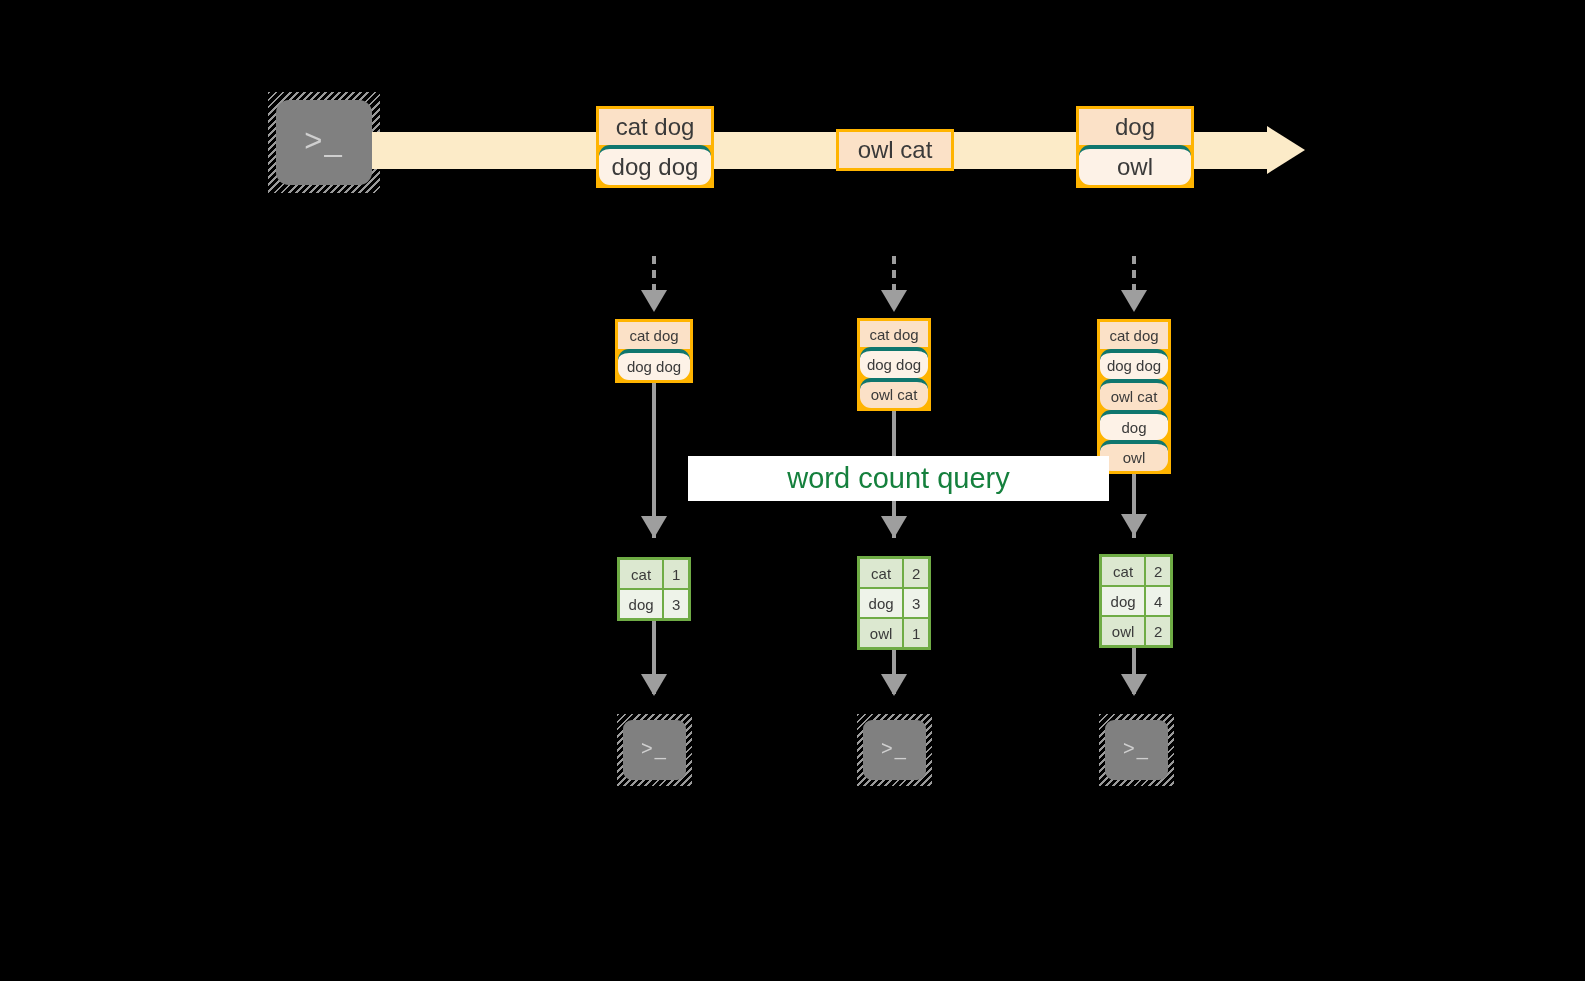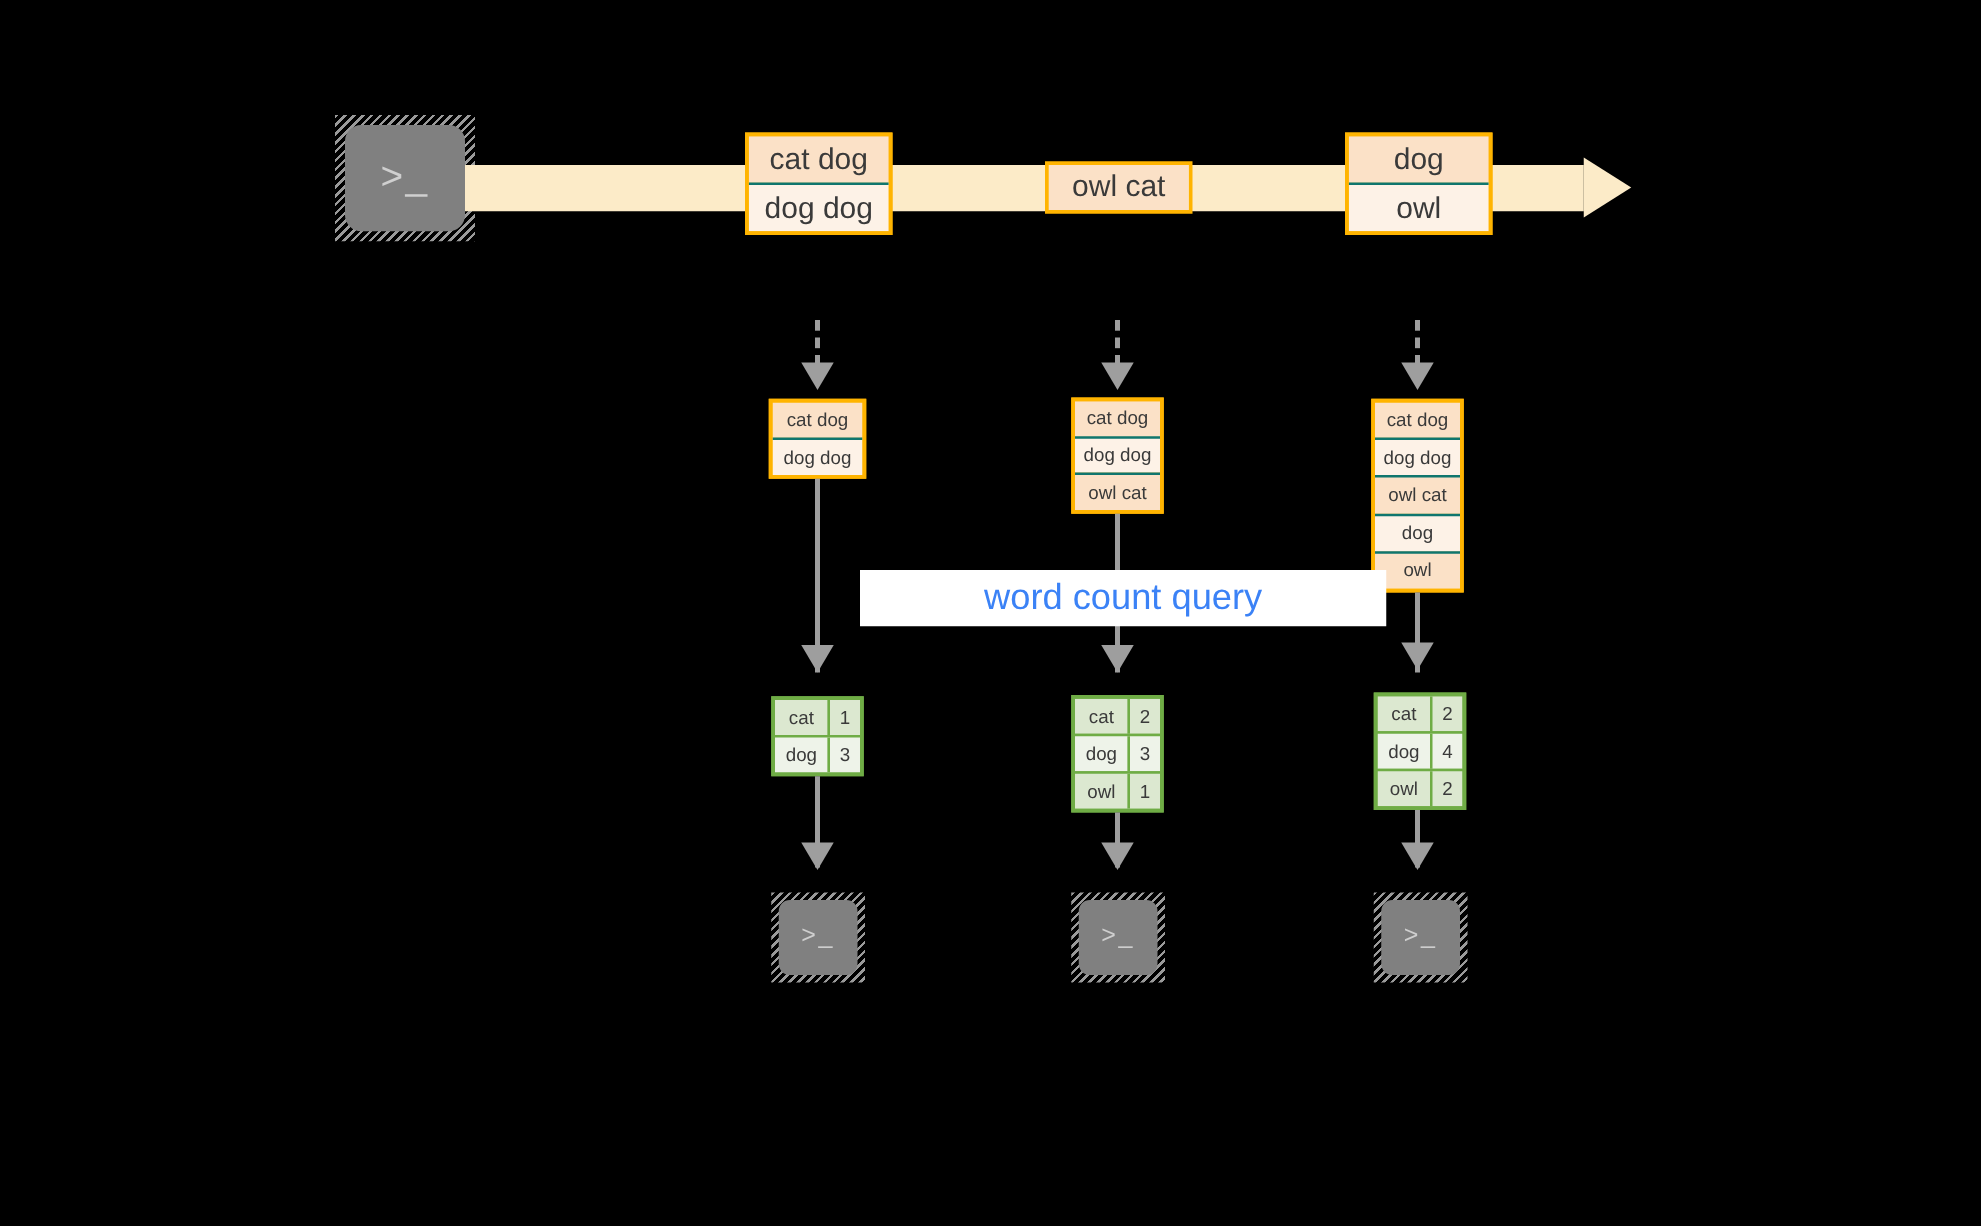--- a/index.html
+++ b/index.html
@@ -81,21 +81,21 @@
     flex: 1 1 0;
     display: flex;
     align-items: center;
     justify-content: center;
     box-sizing: border-box;
     white-space: nowrap;
     line-height: 1;
   }
   .obox .row.dark  { background: #FBE1C7; }
   .obox .row.light { background: #FDF2E7; }
-  .obox .row + .row { border-top: 2px solid #0f766e; }
+  .obox .row + .row { border-top: 4px solid #0f766e; border-radius: 11px; }
 
   
   .gbox {
     position: absolute;
     box-sizing: border-box;
     border: 3px solid #6FAC45;
     background: #6FAC45;
     display: flex;
     flex-direction: column;
     overflow: hidden;
@@ -140,21 +140,21 @@
     border-top: 22px solid #9E9E9E;
   }
 
   
   .label-band {
     position: absolute;
     background: #FFFFFF;
     display: flex;
     align-items: center;
     justify-content: center;
-    color: #3b82f6;
+    color: #15803d;
     white-space: nowrap;
   }
 </style>
 </head>
 <body>
 
 <div class="stage">
 
   <div class="term" style="left:268px; top:92px; width:112px; height:101px;">
     <div class="term-body"></div>

